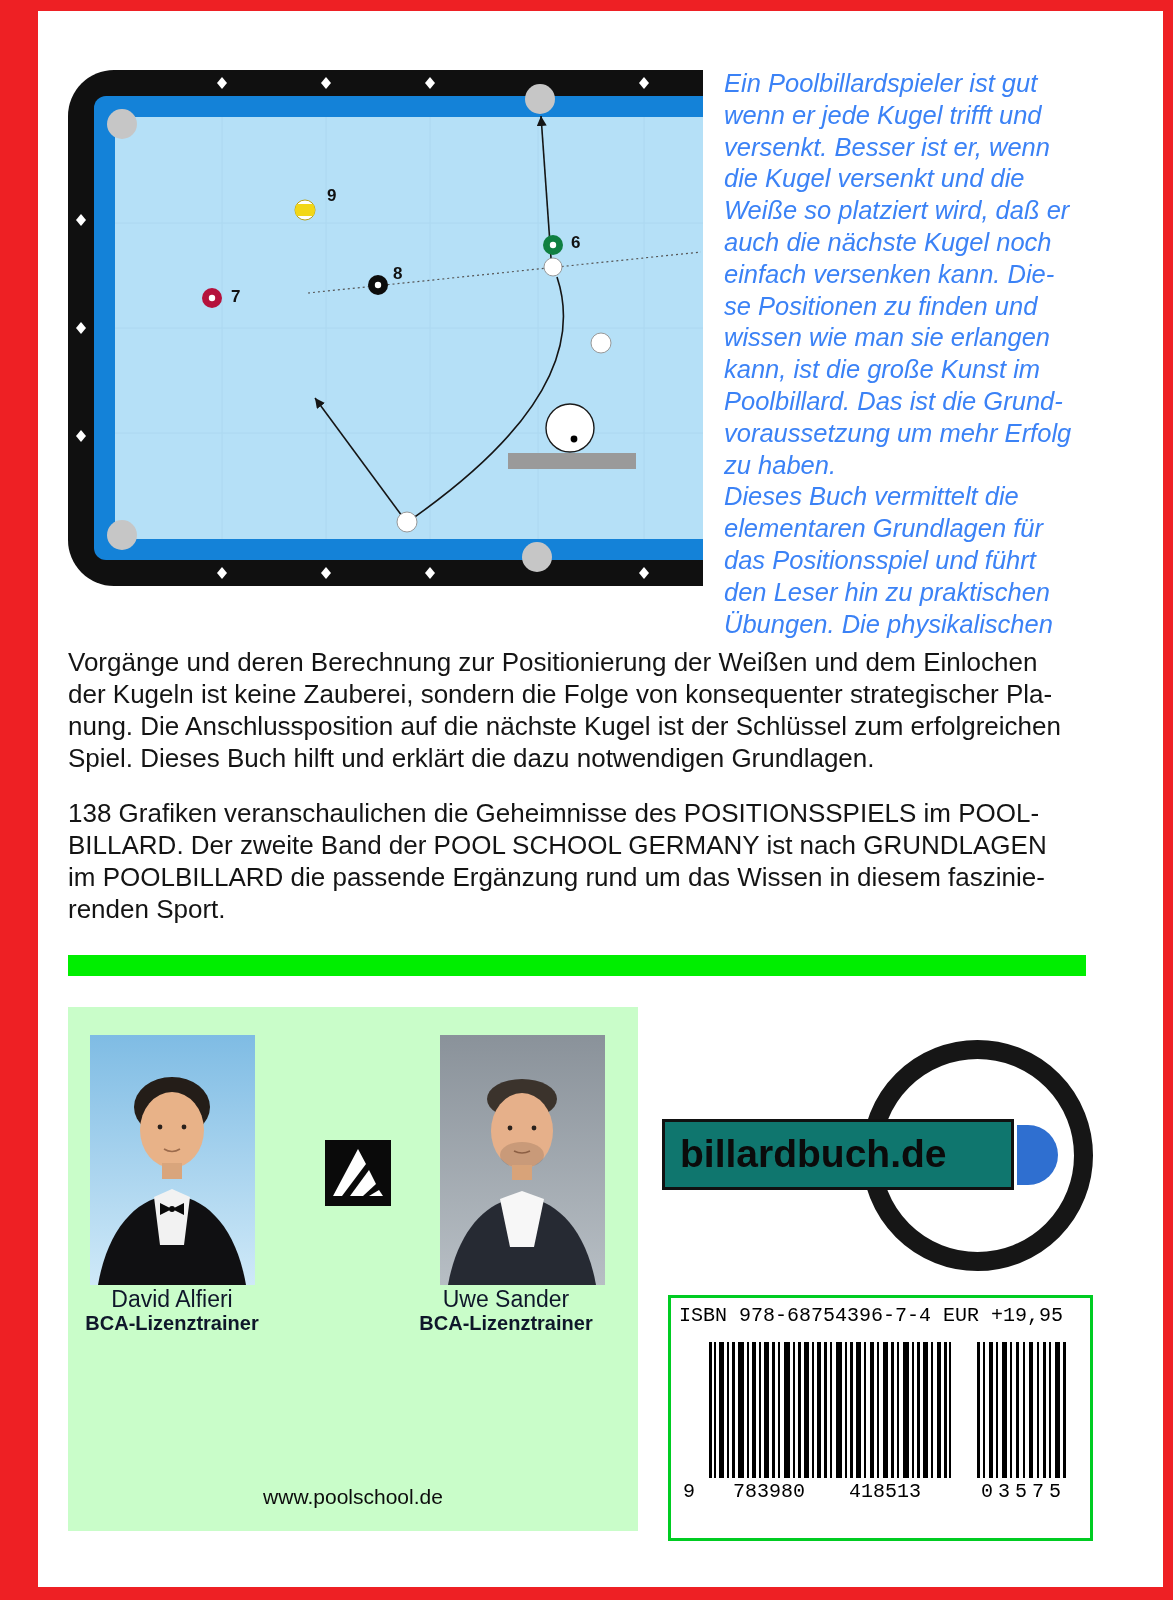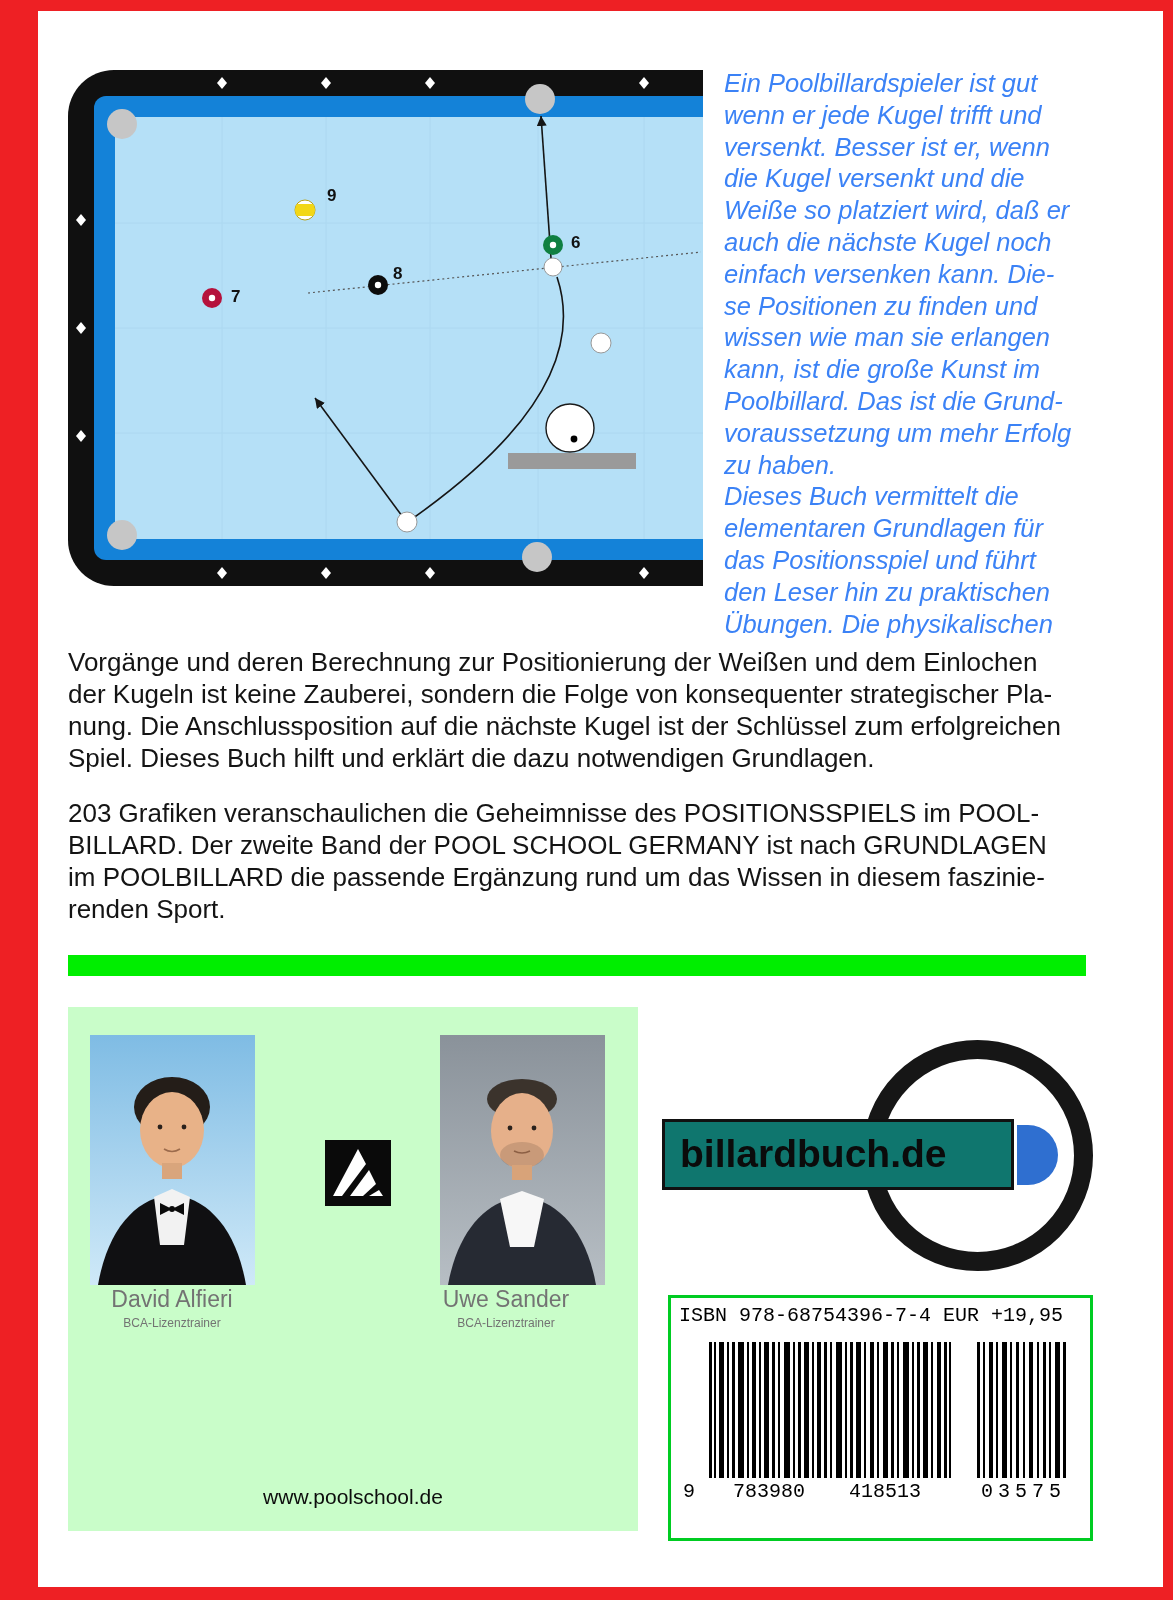--- a/index.html
+++ b/index.html
@@ -28,25 +28,25 @@
   .green-bar{position:absolute;left:68px;top:955px;width:1018px;height:21px;background:#00ee00;}
 
   
   .trainer-panel{position:absolute;left:68px;top:1007px;width:570px;height:524px;background:#c9fdc9;}
   .photo{position:absolute;top:28px;width:165px;height:250px;}
   .photo svg{display:block;width:100%;height:100%;}
   .photo.p1{left:22px;}
   .photo.p2{left:372px;}
   .psg-logo{position:absolute;left:257px;top:133px;width:66px;height:66px;}
   .psg-logo svg{display:block;width:100%;height:100%;}
-  .caption{position:absolute;top:279px;width:240px;text-align:center;color:#737373;}
+  .caption{position:absolute;top:279px;width:240px;text-align:center;color:#0f172a;}
   .caption.c1{left:-16px;}
   .caption.c2{left:318px;}
   .caption .name{font-size:23px;line-height:27px;}
-  .caption .role{font-size:12px;line-height:20px;}
+  .caption .role{font-size:20px;line-height:20px;font-weight:bold;}
   .history{position:absolute;left:20px;top:338px;font-size:18.5px;line-height:26.5px;
            color:#0d0d0d;white-space:pre;}
   .website{position:absolute;left:0;top:478px;width:100%;text-align:center;
            font-size:21px;font-weight:normal;color:#0d0d0d;}
 
   
   .publisher{position:absolute;left:660px;top:1028px;width:433px;height:258px;}
   .ring{position:absolute;left:202px;top:12px;width:231px;height:231px;
         border:19px solid #161616;border-radius:50%;box-sizing:border-box;}
   .logo-box{position:absolute;left:2px;top:91px;width:352px;height:71px;background:#0f766e;
@@ -187,21 +187,21 @@
 Dieses Buch vermittelt die
 elementaren Grundlagen für
 das Positionsspiel und führt
 den Leser hin zu praktischen
 Übungen. Die physikalischen</div>
 
   <div class="body-para" id="para1">Vorgänge und deren Berechnung zur Positionierung der Weißen und dem Einlochen
 der Kugeln ist keine Zauberei, sondern die Folge von konsequenter strategischer Pla-
 nung. Die Anschlussposition auf die nächste Kugel ist der Schlüssel zum erfolgreichen
 Spiel. Dieses Buch hilft und erklärt die dazu notwendigen Grundlagen.</div>
-  <div class="body-para" id="para2">203 Grafiken veranschaulichen die Geheimnisse des POSITIONSSPIELS im POOL-
+  <div class="body-para" id="para2">138 Grafiken veranschaulichen die Geheimnisse des POSITIONSSPIELS im POOL-
 BILLARD. Der zweite Band der POOL SCHOOL GERMANY ist nach GRUNDLAGEN
 im POOLBILLARD die passende Ergänzung rund um das Wissen in diesem faszinie-
 renden Sport.</div>
 
   <div class="green-bar"></div>
 
   <div class="trainer-panel">
 
     <div class="photo p1">
       <svg viewBox="0 0 165 250">

